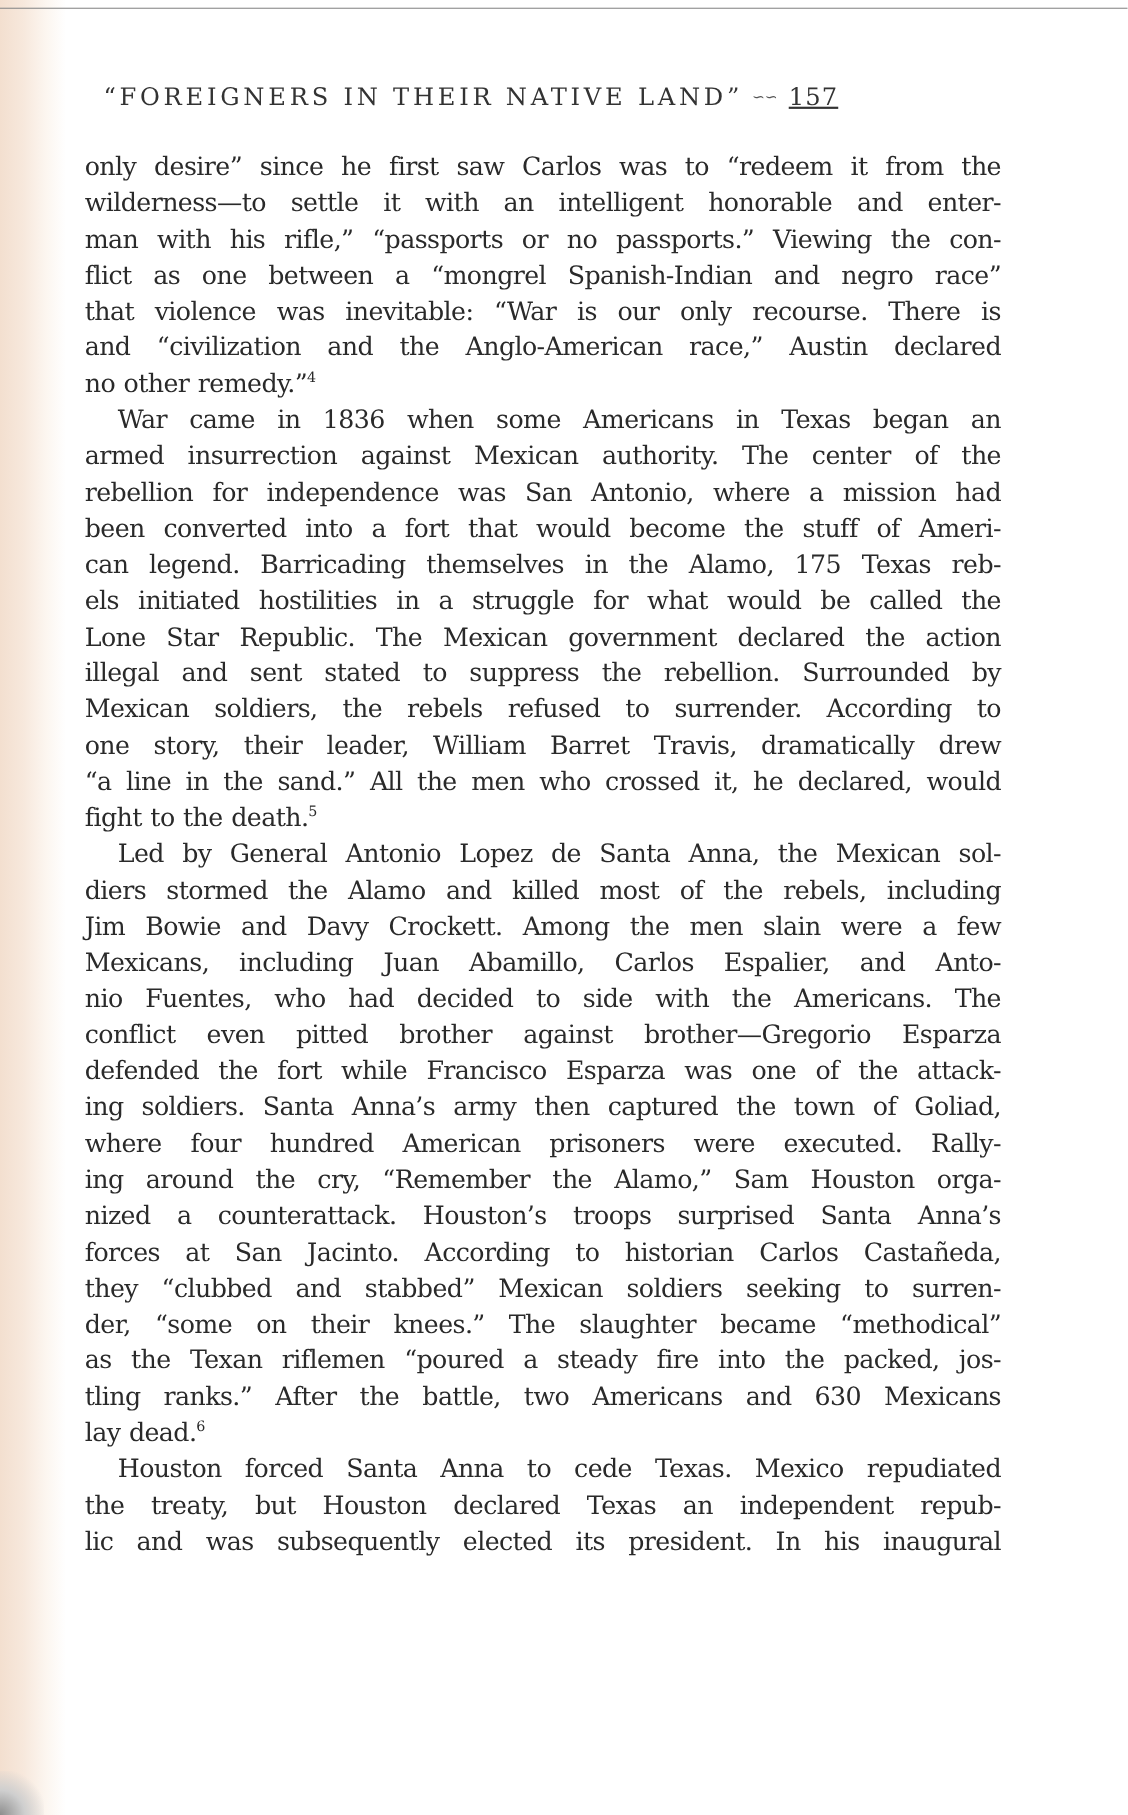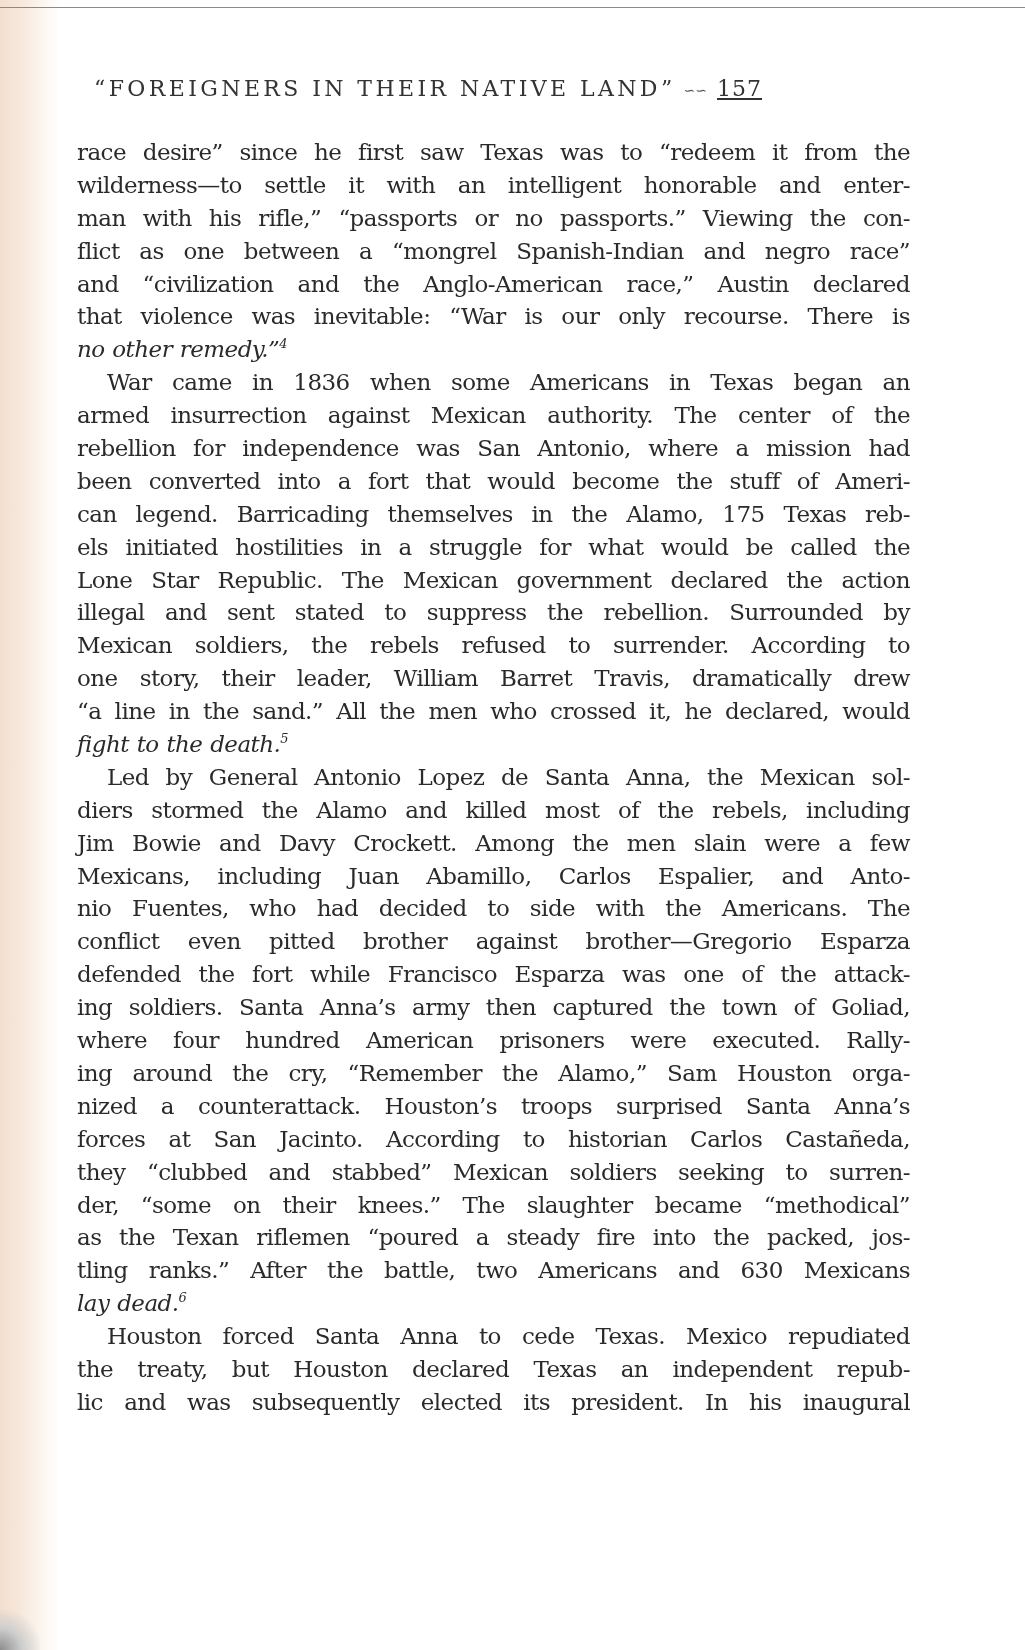--- a/index.html
+++ b/index.html
@@ -33,43 +33,43 @@
     .running-head .folio { letter-spacing: 1px; text-decoration: underline; }
     .body-text {
       position: absolute; left: 77px; top: 136px; width: 833px;
     }
     .line {
       height: 32.9px; line-height: 32.9px;
       font-size: 23px; white-space: nowrap;
       text-align: justify; text-align-last: justify;
       letter-spacing: -0.55px; word-spacing: 1px;
     }
-    .line.last { text-align-last: left; font-style: italic; }
+    .line.last { text-align-last: left; }
     .line.indent { padding-left: 30px; }
     sup { font-size: 13px; line-height: 0; vertical-align: 9px; letter-spacing: 0; }
   </style>
 </head>
 <body>
 
 <div class="page-shadow"></div>
 <div class="top-rule"></div>
 <div class="bottom-smudge"></div>
 
 <div class="running-head">
   <span>“FOREIGNERS IN THEIR NATIVE LAND”</span><span class="ornament">∽∽</span><span class="folio">157</span>
 </div>
 
 <div class="body-text" id="body-text">
     <div>
-      <div class="line"><span>race desire” since he first saw Texas was to “redeem it from the</span></div>
+      <div class="line"><span>only desire” since he first saw Carlos was to “redeem it from the</span></div>
       <div class="line"><span>wilderness—to settle it with an intelligent honorable and enter-</span></div>
       <div class="line"><span>man with his rifle,” “passports or no passports.” Viewing the con-</span></div>
       <div class="line"><span>flict as one between a “mongrel Spanish-Indian and negro race”</span></div>
+      <div class="line"><span>that violence was inevitable: “War is our only recourse. There is</span></div>
       <div class="line"><span>and “civilization and the Anglo-American race,” Austin declared</span></div>
-      <div class="line"><span>that violence was inevitable: “War is our only recourse. There is</span></div>
       <div class="line last"><span>no other remedy.”</span><sup>4</sup></div>
     </div>
     <div>
       <div class="line indent"><span>War came in 1836 when some Americans in Texas began an</span></div>
       <div class="line"><span>armed insurrection against Mexican authority. The center of the</span></div>
       <div class="line"><span>rebellion for independence was San Antonio, where a mission had</span></div>
       <div class="line"><span>been converted into a fort that would become the stuff of Ameri-</span></div>
       <div class="line"><span>can legend. Barricading themselves in the Alamo, 175 Texas reb-</span></div>
       <div class="line"><span>els initiated hostilities in a struggle for what would be called the</span></div>
       <div class="line"><span>Lone Star Republic. The Mexican government declared the action</span></div>

